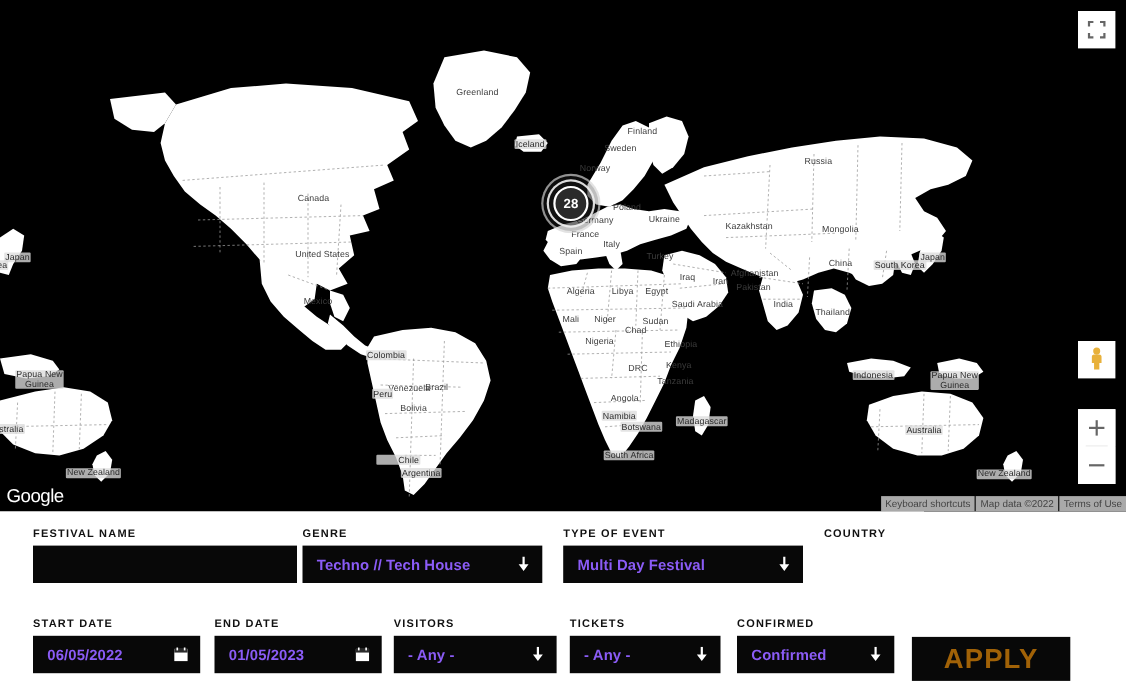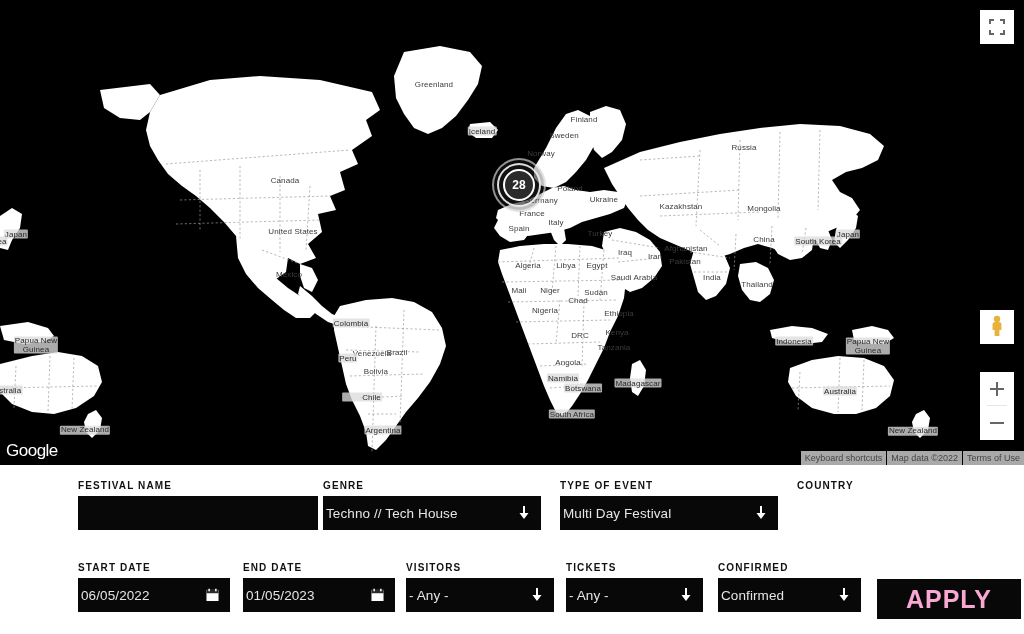--- a/index.html
+++ b/index.html
@@ -145,21 +145,20 @@
     margin-left: 1px;
     white-space: nowrap;
     cursor: pointer;
   }
 
   
   #filters {
     position: absolute; left: 0; top: 465px;
     width: 840px; height: 169px;
     background: #ffffff;
-    margin-left: 48px;
   }
   .field { position: absolute; }
   .field-label {
     font-family: "Liberation Sans", sans-serif;
     font-size: 10px;
     font-weight: 700;
     letter-spacing: 1.1px;
     color: #111111;
     text-transform: uppercase;
     margin-bottom: 5px;
@@ -168,25 +167,25 @@
   }
   .control {
     background: #080808;
     height: 34px;
     display: flex;
     align-items: center;
     position: relative;
     cursor: pointer;
   }
   .control .value {
-    color: #e5e5e5;
+    color: #8b5cf6;
     font-family: "Liberation Sans", sans-serif;
     font-size: 13.5px;
-    font-weight: 400;
-    padding-left: 3px;
+    font-weight: 700;
+    padding-left: 13px;
     white-space: nowrap;
     overflow: hidden;
     letter-spacing: 0.1px;
   }
   .control .arrow-icon {
     position: absolute; right: 11px; top: 50%;
     transform: translateY(-50%);
     width: 12px; height: 14px;
   }
   .control .cal-icon {
@@ -207,21 +206,21 @@
     outline: none;
   }
   .text-input::placeholder { color: #6a6a6a; }
 
   #apply-button {
     position: absolute;
     background: #080808;
     border: none;
     height: 40px;
     width: 144px;
-    color: #f9a8d4;
+    color: #a16207;
     font-family: "Liberation Sans", sans-serif;
     font-size: 25px;
     font-weight: 800;
     letter-spacing: 1px;
     cursor: pointer;
     line-height: 40px;
     padding: 0;
   }
 </style>
 </head>
@@ -417,21 +416,21 @@
         <div class="map-label boxed" style="left: 638px; top: 383px;">Madagascar</div>
         <div class="map-label boxed" style="left: 572px; top: 414px;">South Africa</div>
         <div class="map-label" style="left: 285px; top: 180px;">Canada</div>
         <div class="map-label" style="left: 293px; top: 231px;">United States</div>
         <div class="map-label" style="left: 289px; top: 274px;">Mexico</div>
         <div class="map-label" style="left: 372px; top: 313px; margin-top: 40px;">Venezuela</div>
         <div class="map-label boxed" style="left: 351px; top: 323px;">Colombia</div>
         <div class="map-label boxed" style="left: 348px; top: 358px;">Peru</div>
         <div class="map-label" style="left: 397px; top: 352px;">Brazil</div>
         <div class="map-label" style="left: 376px; top: 371px;">Bolivia</div>
-        <div class="map-label boxed" style="left: 362px; top: 397px; padding-left: 20px;">Chile</div>
+        <div class="map-label boxed" style="left: 362px; top: 418px; padding-left: 20px;">Chile</div>
         <div class="map-label boxed" style="left: 383px; top: 430px;">Argentina</div>
         <div class="map-label boxed" style="left: 840px; top: 391px;">Australia</div>
         <div class="map-label boxed two-line" style="left: 868px; top: 346px;">Papua New<br>Guinea</div>
         <div class="map-label boxed two-line" style="left: 913px; top: 431px;">New Zealand</div>
         <div class="map-label boxed" style="left: 16px; top: 234px;">Japan</div>
         <div class="map-label boxed" style="left: 2px; top: 241px;">ea</div>
         <div class="map-label boxed two-line" style="left: 36px; top: 345px;">Papua New<br>Guinea</div>
         <div class="map-label boxed" style="left: 8px; top: 390px;">ustralia</div>
         <div class="map-label boxed two-line" style="left: 85px; top: 430px;">New Zealand</div>
       </div>

